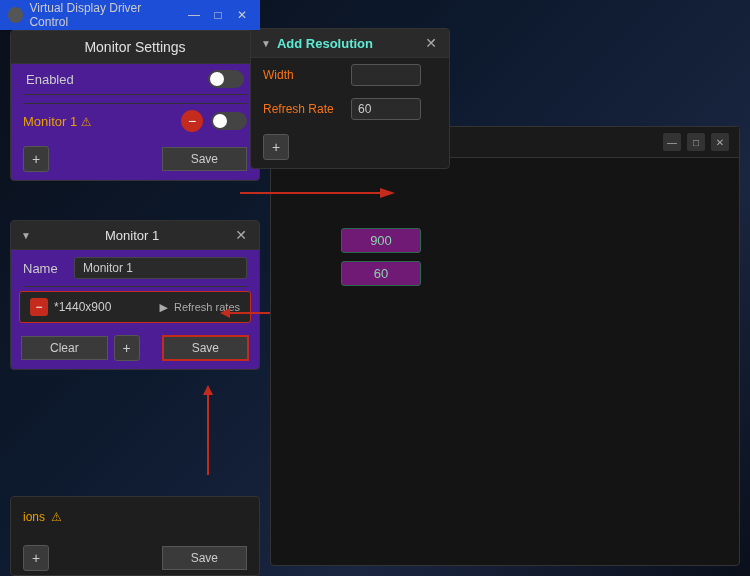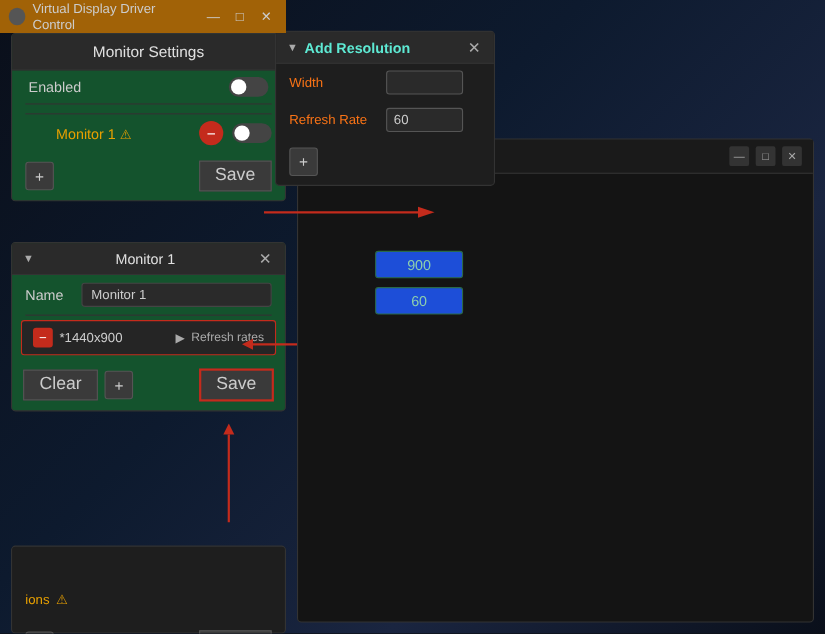--- a/index.html
+++ b/index.html
@@ -13,21 +13,21 @@
       overflow: hidden;
       position: relative;
     }
 
     
     .title-bar {
       position: absolute;
       top: 0; left: 0;
       width: 260px;
       height: 30px;
-      background: #a16207;
+      background: #1d4ed8;
       display: flex;
       align-items: center;
       padding: 0 8px;
       gap: 6px;
       z-index: 100;
     }
     .title-bar-icon {
       width: 16px; height: 16px;
       background: #555;
       border-radius: 50%;
@@ -63,21 +63,21 @@
     .wallpaper-flower {
       position: absolute;
       bottom: 40px; right: 60px;
       width: 260px; height: 260px;
       opacity: 0.15;
     }
 
     
     .panel {
       position: absolute;
-      background: #14532d;
+      background: #4c1d95;
       border: 1px solid #333;
       border-radius: 4px;
       z-index: 10;
     }
 
     
     .monitor-settings-panel {
       top: 30px; left: 10px;
       width: 250px;
     }
@@ -130,21 +130,20 @@
     
     .monitor-warn-row {
       display: flex;
       align-items: center;
       padding: 6px 12px;
       gap: 8px;
     }
     .monitor-warn-label {
       color: #e8a000;
       flex: 1;
-      margin-left: 28px;
     }
     .warn-icon {
       color: #e8a000;
       font-size: 12px;
     }
     .btn-red-circle {
       width: 22px; height: 22px;
       background: #c42b1c;
       border-radius: 50%;
       border: none;
@@ -152,24 +151,24 @@
       cursor: pointer;
       display: flex; align-items: center; justify-content: center;
       font-size: 14px;
     }
 
     
     .btn {
       background: #3a3a3a;
       border: 1px solid #555;
       color: #ccc;
-      padding: 4px 14px;
+      padding: 4px 28px;
       border-radius: 0;
       cursor: pointer;
-      font-size: 16px;
+      font-size: 12px;
     }
     .btn-small {
       background: #3a3a3a;
       border: 1px solid #555;
       color: #ccc;
       width: 26px; height: 26px;
       border-radius: 3px;
       cursor: pointer;
       font-size: 14px;
       display: flex; align-items: center; justify-content: center;
@@ -356,38 +355,37 @@
     }
 
     
     .inner-field-row {
       display: flex;
       align-items: center;
       margin-bottom: 8px;
       gap: 8px;
     }
     .inner-field {
-      background: #1d4ed8;
+      background: #701a75;
       border: 1px solid #2a6a4a;
       color: #8ecfad;
       padding: 4px 8px;
       border-radius: 3px;
       width: 80px;
       font-size: 13px;
       text-align: center;
     }
 
     .section-warn {
       display: flex;
       align-items: flex-start;
       padding: 13px 12px;
       gap: 6px;
       color: #e8a000;
       font-size: 12px;
-      margin-top: 28px;
     }
   </style>
 </head>
 <body>
 
 <div class="wallpaper">
 
   <svg class="wallpaper-flower" viewBox="0 0 200 200" xmlns="http://www.w3.org/2000/svg">
     <ellipse cx="100" cy="60" rx="30" ry="55" fill="#1a3a6a" opacity="0.7" transform="rotate(0,100,100)"></ellipse>
     <ellipse cx="100" cy="60" rx="30" ry="55" fill="#0a2a5a" opacity="0.7" transform="rotate(72,100,100)"></ellipse>

